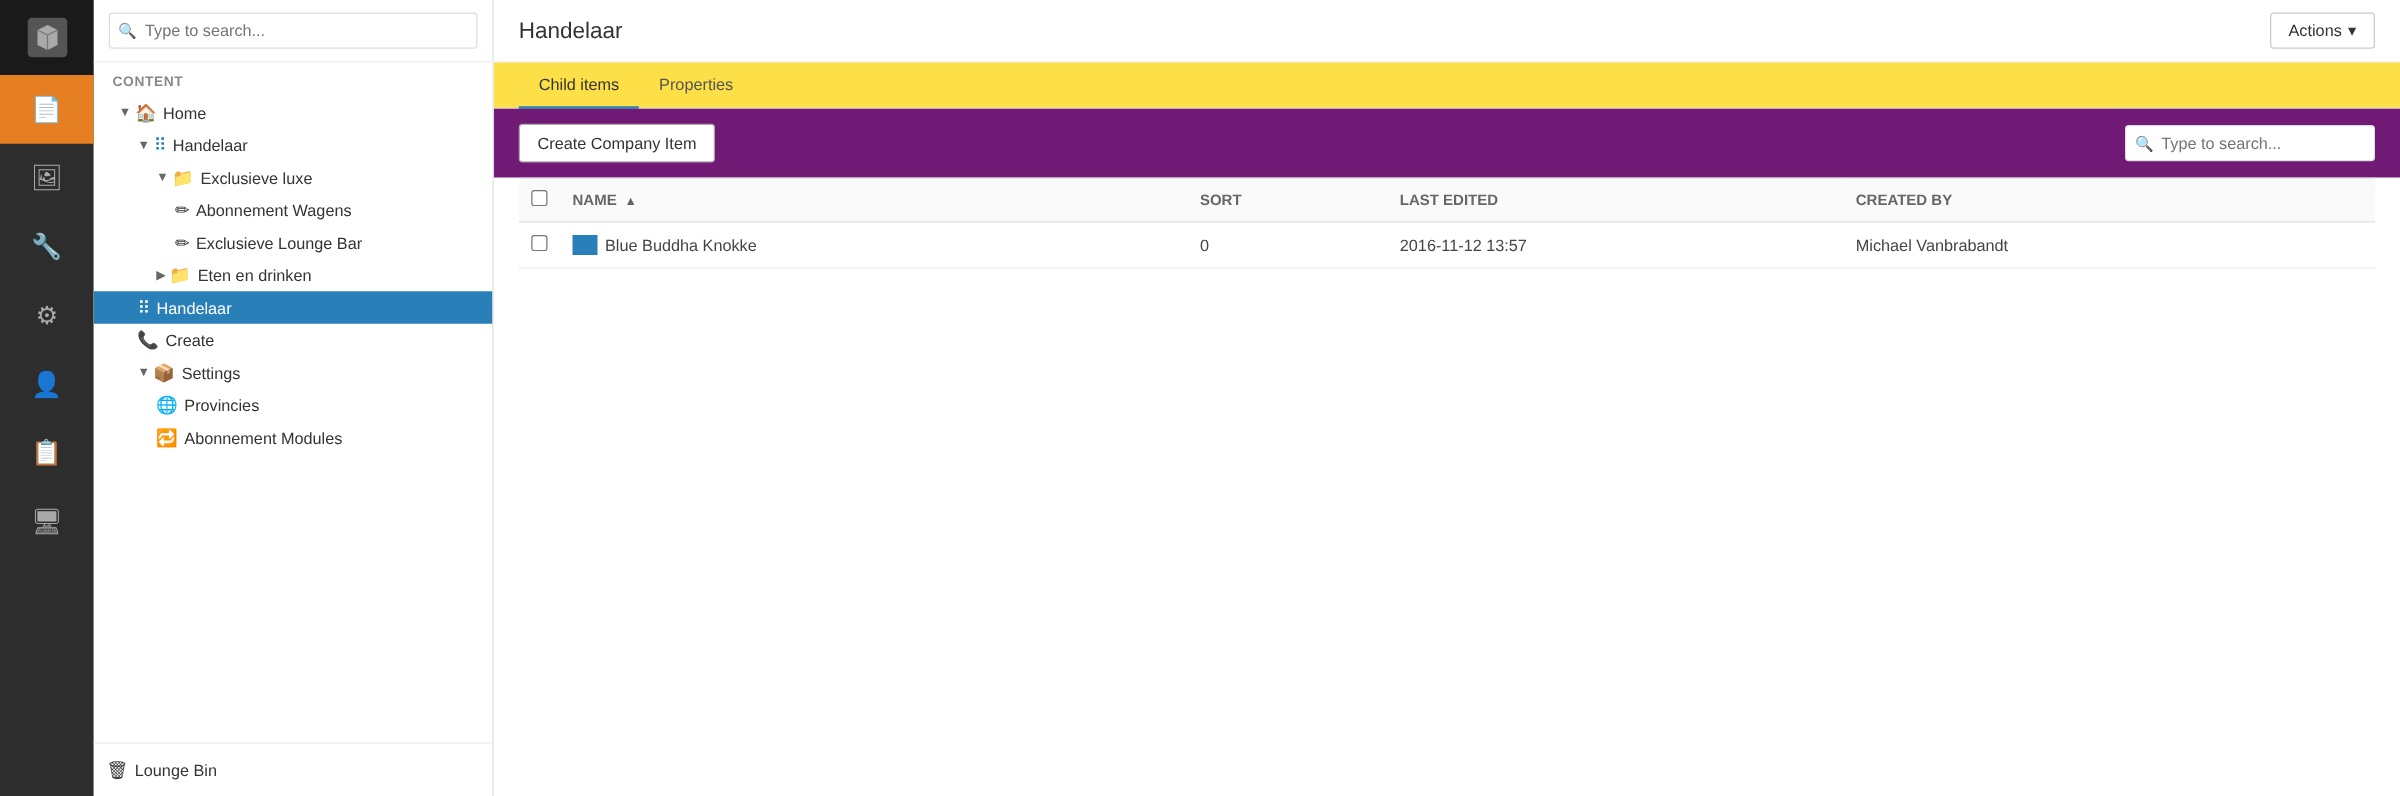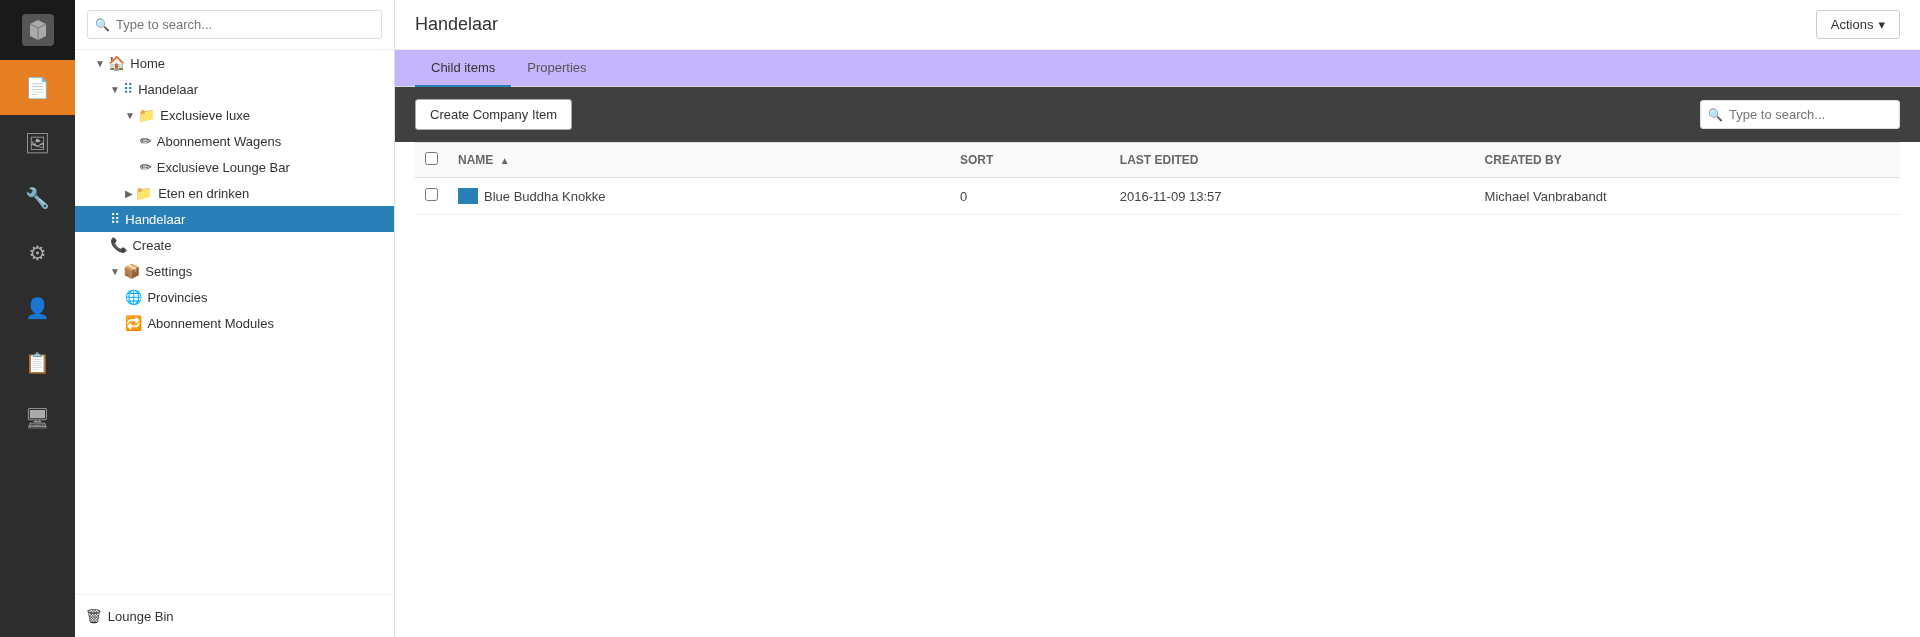--- a/index.html
+++ b/index.html
@@ -156,42 +156,42 @@
       font-size: 13px;
       color: #333;
       display: flex;
       align-items: center;
       gap: 5px;
     }
 
     .main-tabs {
       display: flex;
       border-bottom: 1px solid #ddd;
-      background: #c4b5fd;
+      background: #fde047;
       padding: 0 20px;
     }
     .tab {
       padding: 10px 16px;
       cursor: pointer;
       color: #555;
       font-size: 13px;
       border-bottom: 2px solid transparent;
       margin-bottom: -1px;
     }
     .tab.active {
       color: #333;
       border-bottom: 2px solid #2980b9;
     }
 
     .main-toolbar {
       padding: 12px 20px;
       display: flex;
       align-items: center;
       justify-content: space-between;
-      background: #404040;
+      background: #701a75;
     }
     .create-btn {
       padding: 7px 14px;
       background: #fff;
       border: 1px solid #aaa;
       border-radius: 3px;
       cursor: pointer;
       font-size: 13px;
       color: #333;
     }
@@ -300,20 +300,21 @@
 </div>
 
 <div class="sidebar">
   <div class="sidebar-search">
     <div class="sidebar-search-wrap">
       <span class="search-icon">🔍</span>
       <input type="text" placeholder="Type to search..." style="">
     </div>
   </div>
 
+  <div class="sidebar-section-label">CONTENT</div>
 
   <div class="sidebar-tree">
 
     <div class="tree-item indent-1">
       <span class="arrow">▼</span>
       <span class="icon">🏠</span>
       <span>Home</span>
     </div>
 
     <div class="tree-item indent-2">
@@ -431,21 +432,21 @@
           <td>
             <div class="item-name-cell">
               <span class="row-icon"></span>
               <span>Blue Buddha Knokke</span>
             </div>
           </td>
           <td>
             <span>0</span>
           </td>
           <td>
-            <span>2016-11-09 13:57</span>
+            <span>2016-11-12 13:57</span>
           </td>
           <td>
             <span>Michael Vanbrabandt</span>
           </td>
         </tr>
       </tbody>
     </table>
   </div>
 </div>
 

